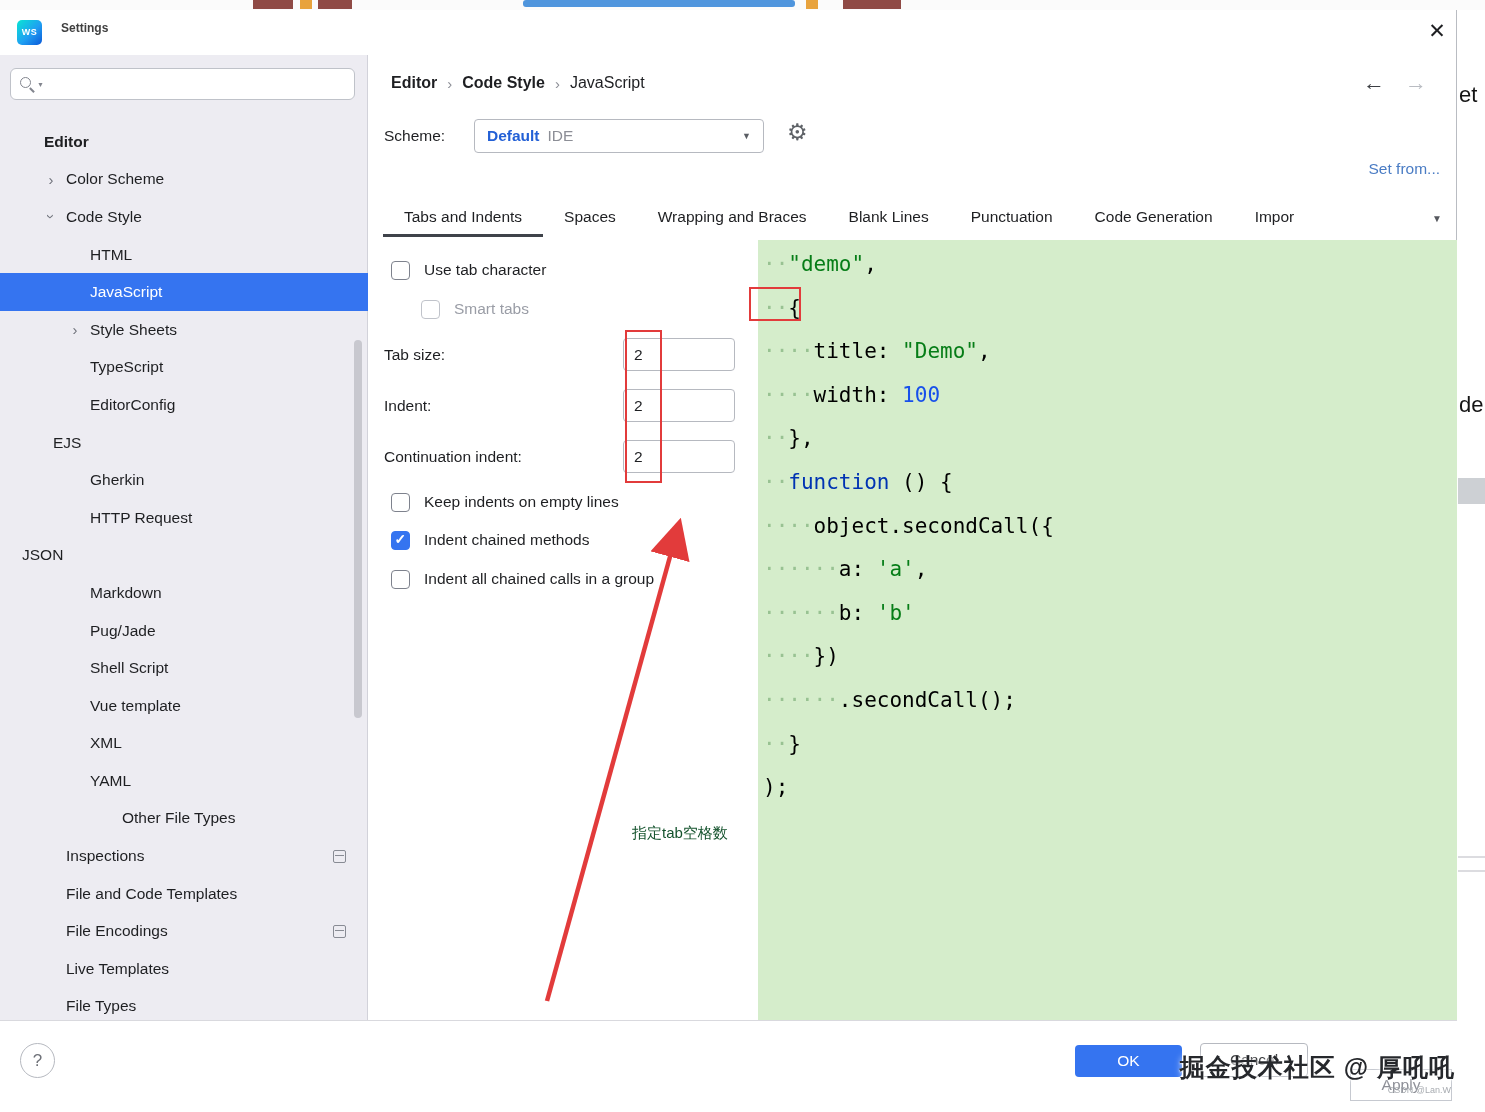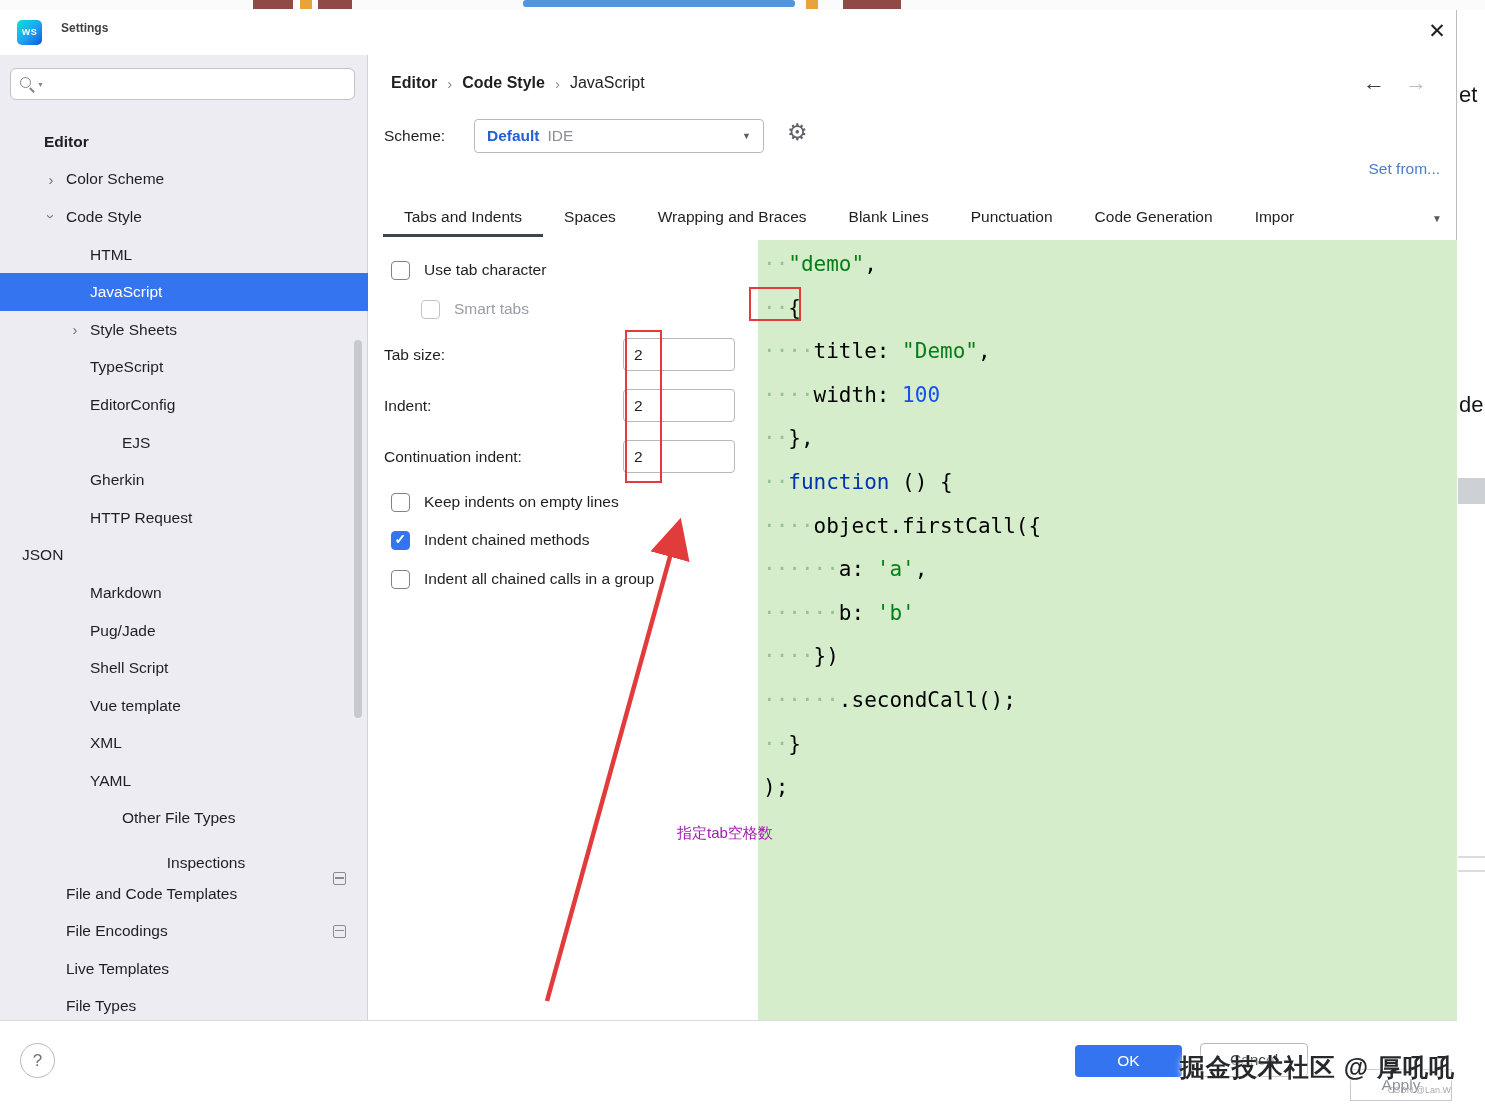--- a/index.html
+++ b/index.html
@@ -94,21 +94,21 @@
   #code-lines { padding:3px 0 0 5px; font-family:"DejaVu Sans Mono", monospace; font-size:21px; line-height:43.6px; color:#000; }
   .tk-string { color:#067d17; }
   .tk-number { color:#1750eb; }
   .tk-keyword { color:#0033b3; }
   .tk-ws { color:rgba(60,130,60,.40); }
 
   
   .red-rect { position:absolute; border:2.5px solid #e23b3b; z-index:40; }
   #rect-inputs { left:625px; top:320px; width:37px; height:153px; }
   #rect-code { left:749px; top:277px; width:52px; height:34px; }
-  #red-note { position:absolute; left:677px; top:814px; font-size:15px; color:#a21caf; z-index:40; }
+  #red-note { position:absolute; left:632px; top:814px; font-size:15px; color:#14532d; z-index:40; }
   #arrow-svg { position:absolute; left:0; top:0; width:1457px; height:1102px; pointer-events:none; z-index:39; }
 
   
   #footer { position:absolute; left:0; top:1010px; width:1457px; height:92px; background:#fff; border-top:1px solid #d9d9de; }
   #help-btn { position:absolute; left:20px; top:22px; width:35px; height:35px; border:1px solid #b6b9c0; border-radius:50%;
     text-align:center; line-height:33px; font-size:17px; color:#6e7178; background:#fff; cursor:pointer; }
   #ok-btn { position:absolute; left:1075px; top:24px; width:107px; height:32px; background:#3574f0; color:#fff;
     border:none; border-radius:4px; font-size:15.5px; font-family:inherit; cursor:pointer; }
   #cancel-btn { position:absolute; left:1200px; top:22px; width:108px; height:34px; background:#fff;
     border:1px solid #b6b9c0; border-radius:4px; font-size:15.5px; color:#1e1f22; font-family:inherit; cursor:pointer; }
@@ -178,21 +178,21 @@
           <span class="tree-label">Style Sheets</span>
         </div>
         <div class="tree-row" style="padding-left: 68px;">
           <span class="chev spacer">›</span>
           <span class="tree-label">TypeScript</span>
         </div>
         <div class="tree-row" style="padding-left: 68px;">
           <span class="chev spacer">›</span>
           <span class="tree-label">EditorConfig</span>
         </div>
-        <div class="tree-row" style="padding-left: 100px;">
+        <div class="tree-row" style="padding-left: 31px;">
           <span class="chev spacer">›</span>
           <span class="tree-label">EJS</span>
         </div>
         <div class="tree-row" style="padding-left: 68px;">
           <span class="chev spacer">›</span>
           <span class="tree-label">Gherkin</span>
         </div>
         <div class="tree-row" style="padding-left: 68px;">
           <span class="chev spacer">›</span>
           <span class="tree-label">HTTP Request</span>
@@ -222,21 +222,21 @@
           <span class="tree-label">XML</span>
         </div>
         <div class="tree-row" style="padding-left: 68px;">
           <span class="chev spacer">›</span>
           <span class="tree-label">YAML</span>
         </div>
         <div class="tree-row" style="padding-left: 68px; margin-left: 32px;">
           <span class="chev spacer">›</span>
           <span class="tree-label">Other File Types</span>
         </div>
-        <div class="tree-row" style="padding-left: 44px; flex-direction: column;">
+        <div class="tree-row" style="padding-left: 44px;">
           <span class="chev spacer">›</span>
           <span class="tree-label">Inspections</span>
           <span class="row-icon"></span>
         </div>
         <div class="tree-row" style="padding-left: 44px;">
           <span class="chev spacer">›</span>
           <span class="tree-label">File and Code Templates</span>
         </div>
         <div class="tree-row" style="padding-left: 44px;">
           <span class="chev spacer">›</span>
@@ -317,21 +317,21 @@
   </div>
 
   <div id="preview">
     <div id="code-lines">
         <div class="code-line"><span class="tk-ws">··</span><span class="tk-string">"demo"</span><span class="tk-plain">,</span></div>
         <div class="code-line"><span class="tk-ws">··</span><span class="tk-plain">{</span></div>
         <div class="code-line"><span class="tk-ws">····</span><span class="tk-plain">title: </span><span class="tk-string">"Demo"</span><span class="tk-plain">,</span></div>
         <div class="code-line"><span class="tk-ws">····</span><span class="tk-plain">width: </span><span class="tk-number">100</span></div>
         <div class="code-line"><span class="tk-ws">··</span><span class="tk-plain">},</span></div>
         <div class="code-line"><span class="tk-ws">··</span><span class="tk-keyword">function</span><span class="tk-plain"> () {</span></div>
-        <div class="code-line"><span class="tk-ws">····</span><span class="tk-plain">object.firstCall({</span></div>
+        <div class="code-line"><span class="tk-ws">····</span><span class="tk-plain">object.secondCall({</span></div>
         <div class="code-line"><span class="tk-ws">······</span><span class="tk-plain">a: </span><span class="tk-string">'a'</span><span class="tk-plain">,</span></div>
         <div class="code-line"><span class="tk-ws">······</span><span class="tk-plain">b: </span><span class="tk-string">'b'</span></div>
         <div class="code-line"><span class="tk-ws">····</span><span class="tk-plain">})</span></div>
         <div class="code-line"><span class="tk-ws">······</span><span class="tk-plain">.secondCall();</span></div>
         <div class="code-line"><span class="tk-ws">··</span><span class="tk-plain">}</span></div>
         <div class="code-line"><span class="tk-plain">);</span></div>
       </div>
   </div>
 
   <div class="red-rect" id="rect-inputs"></div>

